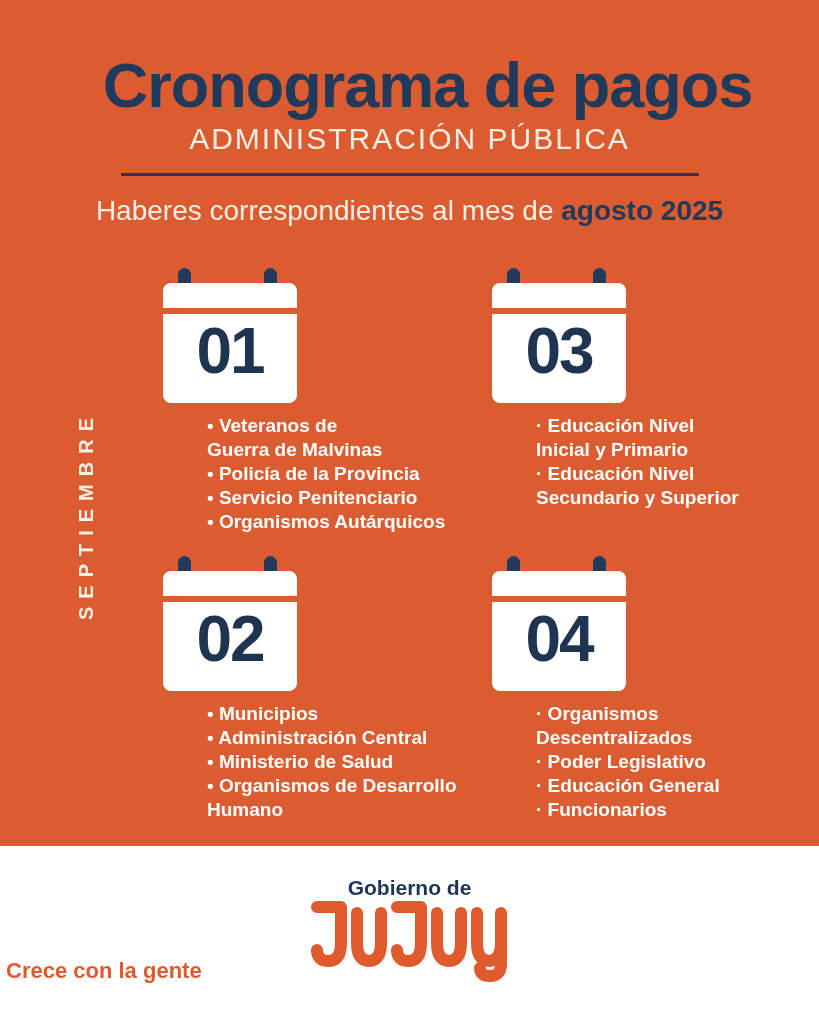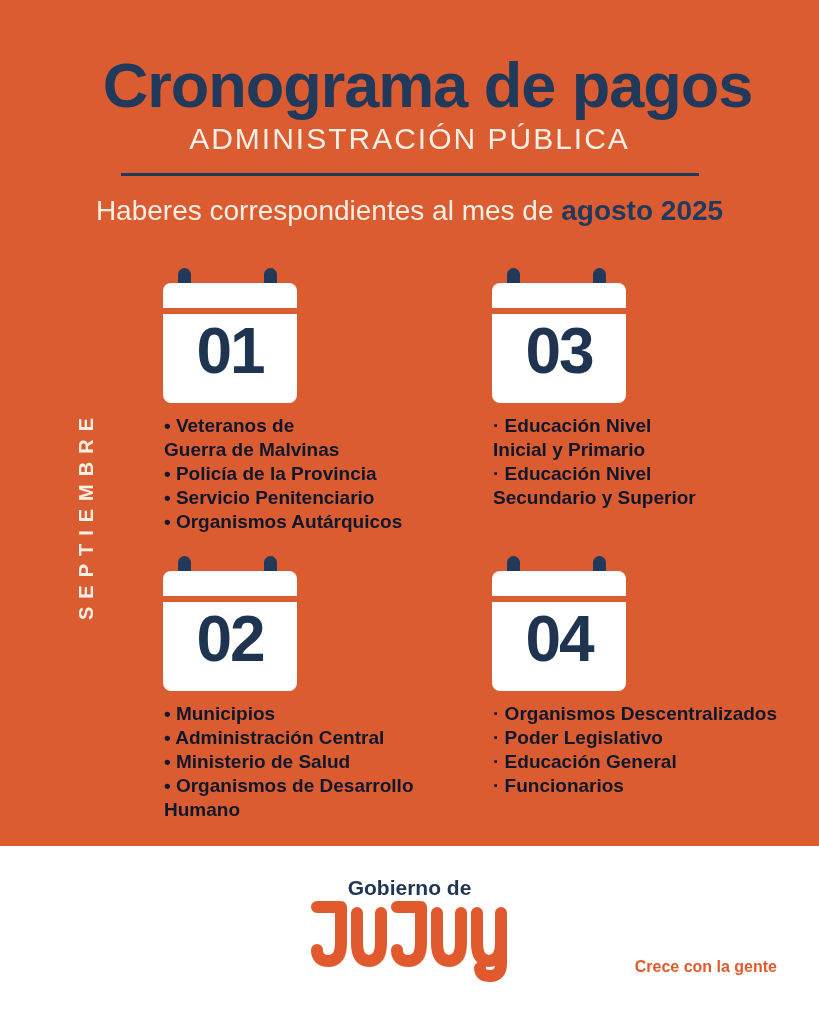--- a/index.html
+++ b/index.html
@@ -45,31 +45,31 @@
     position:absolute;left:0;top:15px;width:134px;height:120px;background:#ffffff;
     border-radius:8px;overflow:hidden;
   }
   .cal-gap{position:absolute;left:0;top:25px;width:100%;height:6px;background:#DC5C32;}
   .day{
     position:absolute;left:0;top:36px;width:100%;text-align:center;
     font-size:64px;font-weight:800;line-height:1;letter-spacing:-2px;color:#1E3450;
   }
   .items{margin:14px 0 0 1px;padding:0;list-style:none;}
   .items li{
-    font-size:19px;font-weight:700;line-height:24px;color:#0f172a;white-space:pre-line;
+    font-size:19px;font-weight:700;line-height:24px;color:#ffffff;white-space:pre-line;margin-left:43px;
   }
   .footer{position:absolute;left:0;top:846px;width:819px;height:178px;background:#ffffff;}
   .gov{
     position:absolute;left:0;right:0;top:30px;text-align:center;
     font-size:21px;font-weight:800;color:#1E3553;
   }
   .jujuy{position:absolute;left:50%;top:52px;transform:translateX(-50%);}
   .tagline{
-    position:absolute;left:0;right:42px;top:112px;text-align:right;
-    font-size:16px;font-weight:800;color:#E05A2D;
+    position:absolute;left:0;right:42px;top:112px;text-align:left;
+    font-size:22px;font-weight:800;color:#E05A2D;padding-left:6px;
   }
 </style>
 </head>
 <body>
 
 <div class="poster">
   <div class="orange-panel">
 
     <h1 class="title">Cronograma de pagos</h1>
     <div class="subtitle">ADMINISTRACIÓN PÚBLICA</div>

